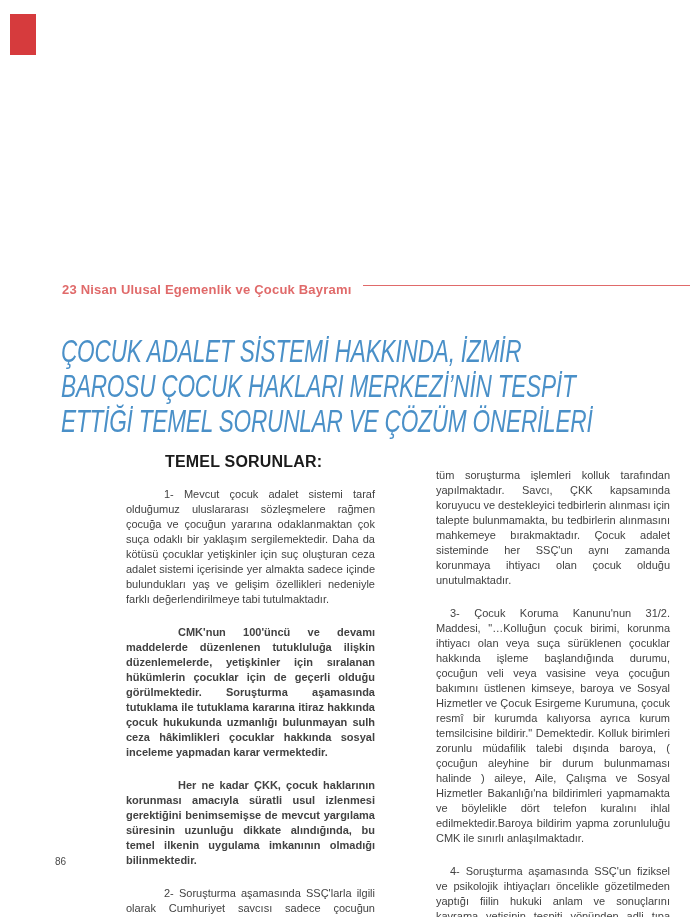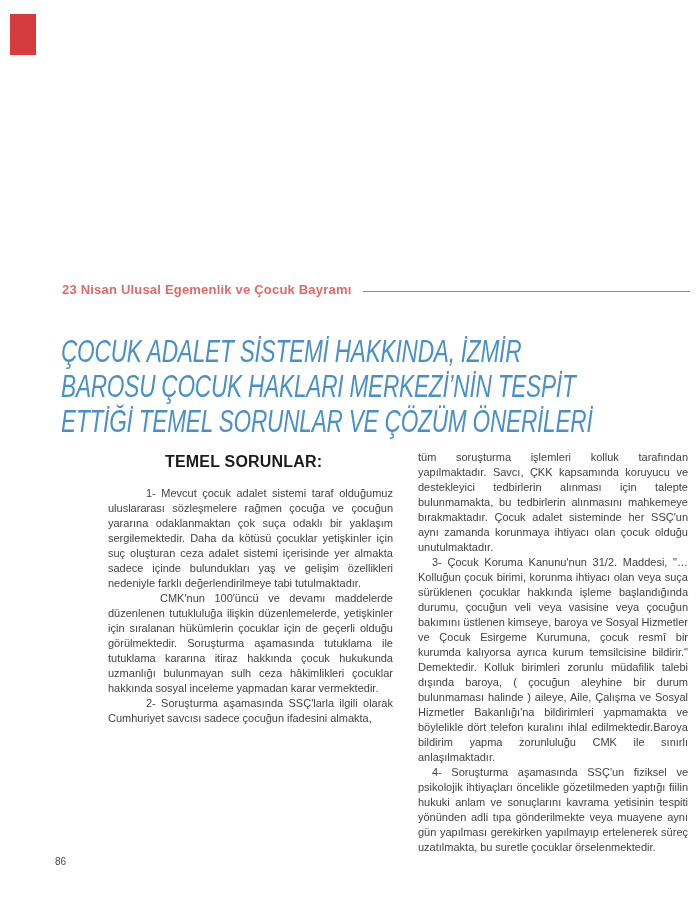--- a/index.html
+++ b/index.html
@@ -7,21 +7,21 @@
     width:700px;height:917px;background:#ffffff;position:relative;
     font-family:"Liberation Sans","DejaVu Sans",sans-serif;
     -webkit-font-smoothing:antialiased;overflow:hidden;
   }
   .corner-square{
     position:absolute;left:10px;top:14px;width:26px;height:41px;
     background:#d63b3d;
   }
   .running-header{
     position:absolute;left:62px;top:282px;width:628px;
-    display:flex;align-items:center;gap:12px;
+    display:flex;align-items:flex-start;gap:12px;
   }
   .running-header .label{
     font-size:13px;font-weight:bold;color:#e06a6a;
     letter-spacing:0.2px;white-space:nowrap;
   }
   .running-header .rule{
     flex:1;height:1px;background:#e06a6a;margin-top:3px;
   }
   .page-title{
     position:absolute;left:61px;top:334px;width:640px;
@@ -36,25 +36,25 @@
     display:flex;gap:25px;
     color:#424242;font-size:11px;line-height:15px;
   }
   .col-left{width:285px;}
   .col-right{width:270px;}
   .section-heading{
     font-weight:bold;color:#1b1b1b;font-size:16px;line-height:15px;
     margin:4px 0 17px 57px;letter-spacing:0.2px;
   }
   .para{
-    margin:0;text-align:justify;
+    margin:18px;text-align:justify;
     hyphens:auto;-webkit-hyphens:auto;word-spacing:-0.2px;
   }
   .indent-md{text-indent:38px;}
-  .indent-lg{text-indent:52px;}
+  .indent-lg{text-indent:52px;font-weight:bold;}
   .indent-sm{text-indent:14px;}
   .no-indent{text-indent:0;}
   .page-number{
     position:absolute;left:55px;top:856px;
     font-size:10px;color:#4a4a4a;
   }
 </style>
 </head>
 <body>
 
@@ -69,20 +69,21 @@
   <div class="tline">ÇOCUK ADALET SİSTEMİ HAKKINDA, İZMİR</div>
   <div class="tline">BAROSU ÇOCUK HAKLARI MERKEZİ’NİN TESPİT</div>
   <div class="tline">ETTİĞİ TEMEL SORUNLAR VE ÇÖZÜM ÖNERİLERİ</div>
 </div>
 
 <div class="body-columns">
   <div class="col-left">
     <div class="section-heading">TEMEL SORUNLAR:</div>
     <p class="para indent-md">1- Mevcut çocuk adalet sistemi taraf olduğumuz uluslararası sözleşmelere rağmen çocuğa ve çocuğun yararına odaklanmaktan çok suça odaklı bir yaklaşım sergilemektedir. Daha da kötüsü çocuklar yetişkinler için suç oluşturan ceza adalet sistemi içerisinde yer almakta sadece içinde bulundukları yaş ve gelişim özellikleri nedeniyle farklı değerlendirilmeye tabi tutulmaktadır.</p>
     <p class="para indent-lg">CMK'nun 100'üncü ve devamı maddelerde düzenlenen tutukluluğa ilişkin düzenlemelerde, yetişkinler için sıralanan hükümlerin çocuklar için de geçerli olduğu görülmektedir. Soruşturma aşamasında tutuklama ile tutuklama kararına itiraz hakkında çocuk hukukunda uzmanlığı bulunmayan sulh ceza hâkimlikleri çocuklar hakkında sosyal inceleme yapmadan karar vermektedir.</p>
+    <p class="para indent-lg">Her ne kadar ÇKK, çocuk haklarının korunması amacıyla süratli usul izlenmesi gerektiğini benimsemişse de mevcut yargılama süresinin uzunluğu dikkate alındığında, bu temel ilkenin uygulama imkanının olmadığı bilinmektedir.</p>
     <p class="para indent-md">2- Soruşturma aşamasında SSÇ'larla ilgili olarak Cumhuriyet savcısı sadece çocuğun ifadesini almakta,</p>
   </div>
   <div class="col-right">
     <p class="para no-indent">tüm soruşturma işlemleri kolluk tarafından yapılmaktadır. Savcı, ÇKK kapsamında koruyucu ve destekleyici tedbirlerin alınması için talepte bulunmamakta, bu tedbirlerin alınmasını mahkemeye bırakmaktadır. Çocuk adalet sisteminde her SSÇ'un aynı zamanda korunmaya ihtiyacı olan çocuk olduğu unutulmaktadır.</p>
     <p class="para indent-sm">3- Çocuk Koruma Kanunu'nun 31/2. Maddesi, "…Kolluğun çocuk birimi, korunma ihtiyacı olan veya suça sürüklenen çocuklar hakkında işleme başlandığında durumu, çocuğun veli veya vasisine veya çocuğun bakımını üstlenen kimseye, baroya ve Sosyal Hizmetler ve Çocuk Esirgeme Kurumuna, çocuk resmî bir kurumda kalıyorsa ayrıca kurum temsilcisine bildirir." Demektedir. Kolluk birimleri zorunlu müdafilik talebi dışında baroya, ( çocuğun aleyhine bir durum bulunmaması halinde ) aileye, Aile, Çalışma ve Sosyal Hizmetler Bakanlığı'na bildirimleri yapmamakta ve böylelikle dört telefon kuralını ihlal edilmektedir.Baroya bildirim yapma zorunluluğu CMK ile sınırlı anlaşılmaktadır.</p>
     <p class="para indent-sm">4- Soruşturma aşamasında SSÇ'un fiziksel ve psikolojik ihtiyaçları öncelikle gözetilmeden yaptığı fiilin hukuki anlam ve sonuçlarını kavrama yetisinin tespiti yönünden adli tıpa gönderilmekte veya muayene aynı gün yapılması gerekirken yapılmayıp ertelenerek süreç uzatılmakta, bu suretle çocuklar örselenmektedir.</p>
   </div>
 </div>
 
 <div class="page-number">86</div>

